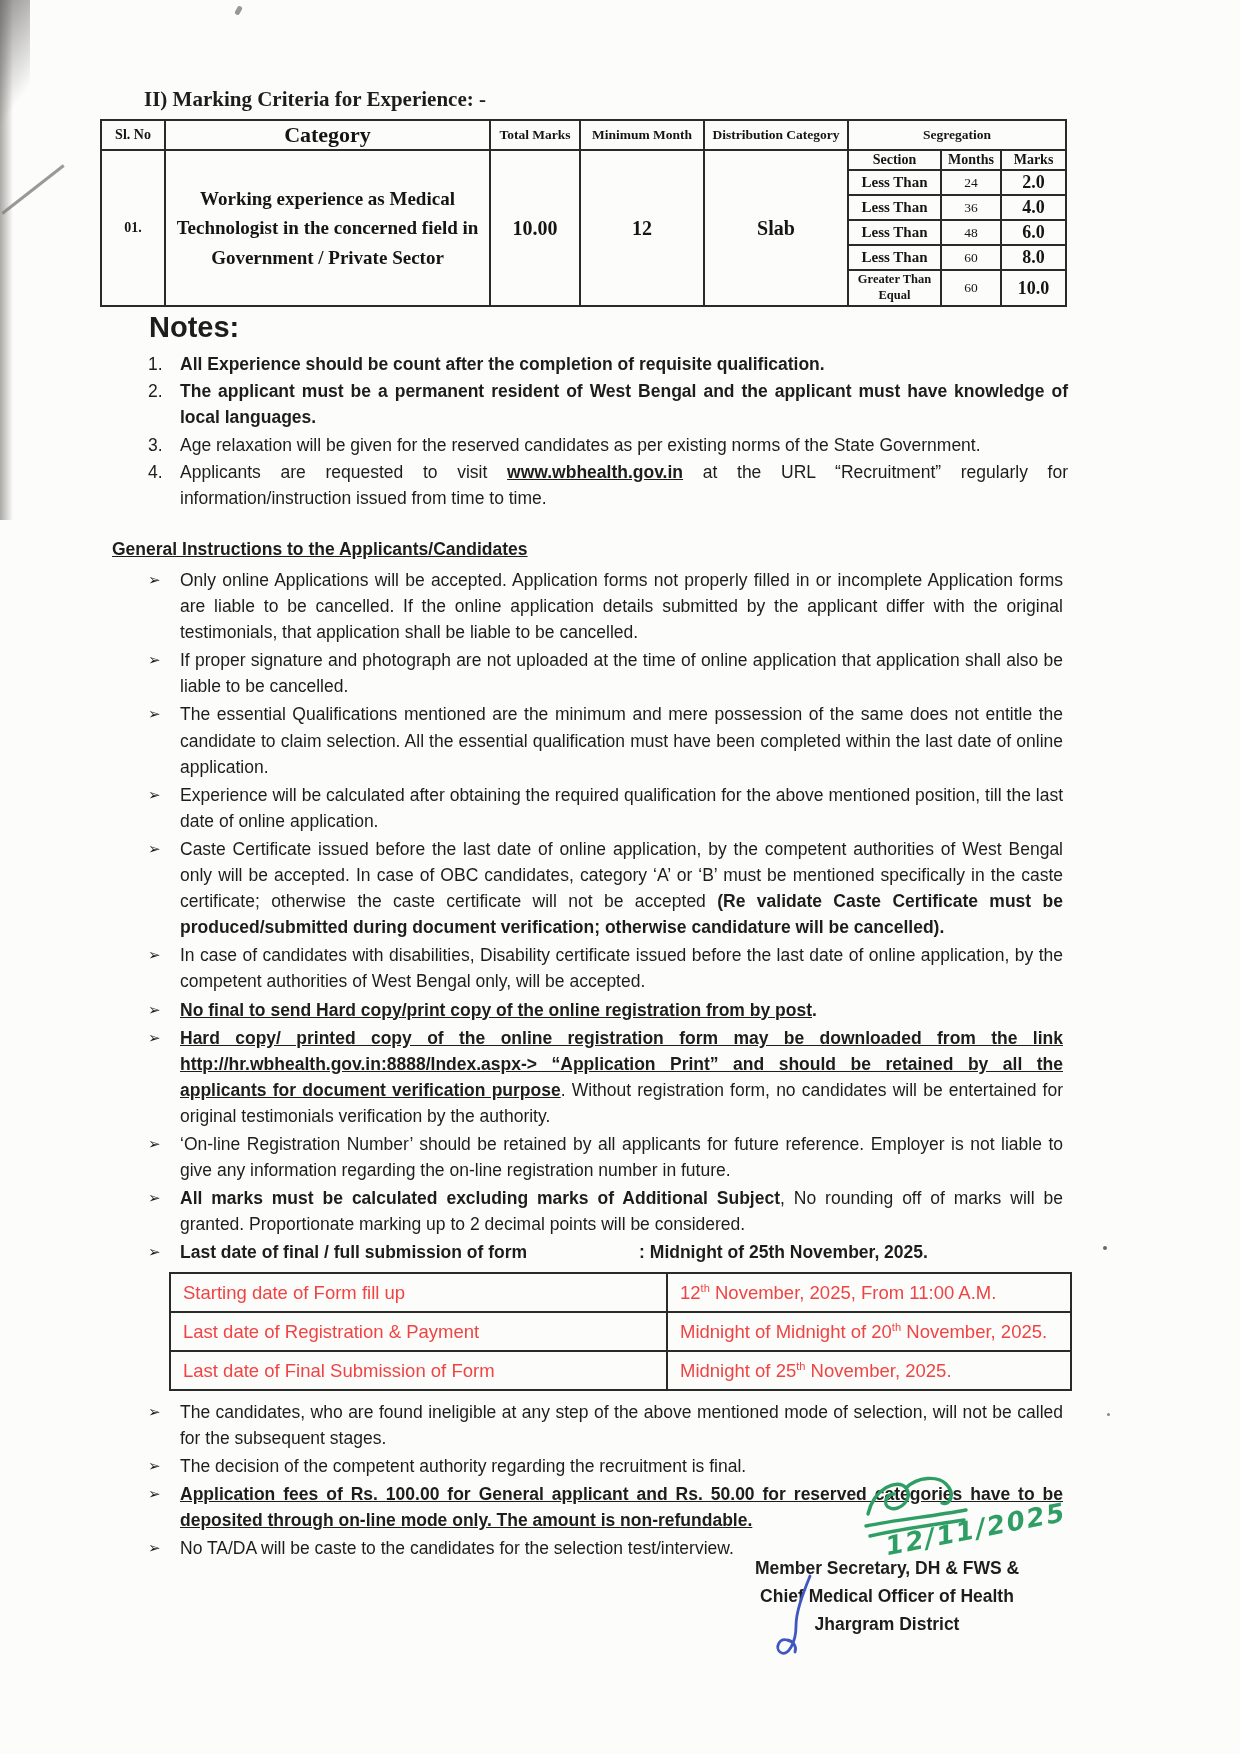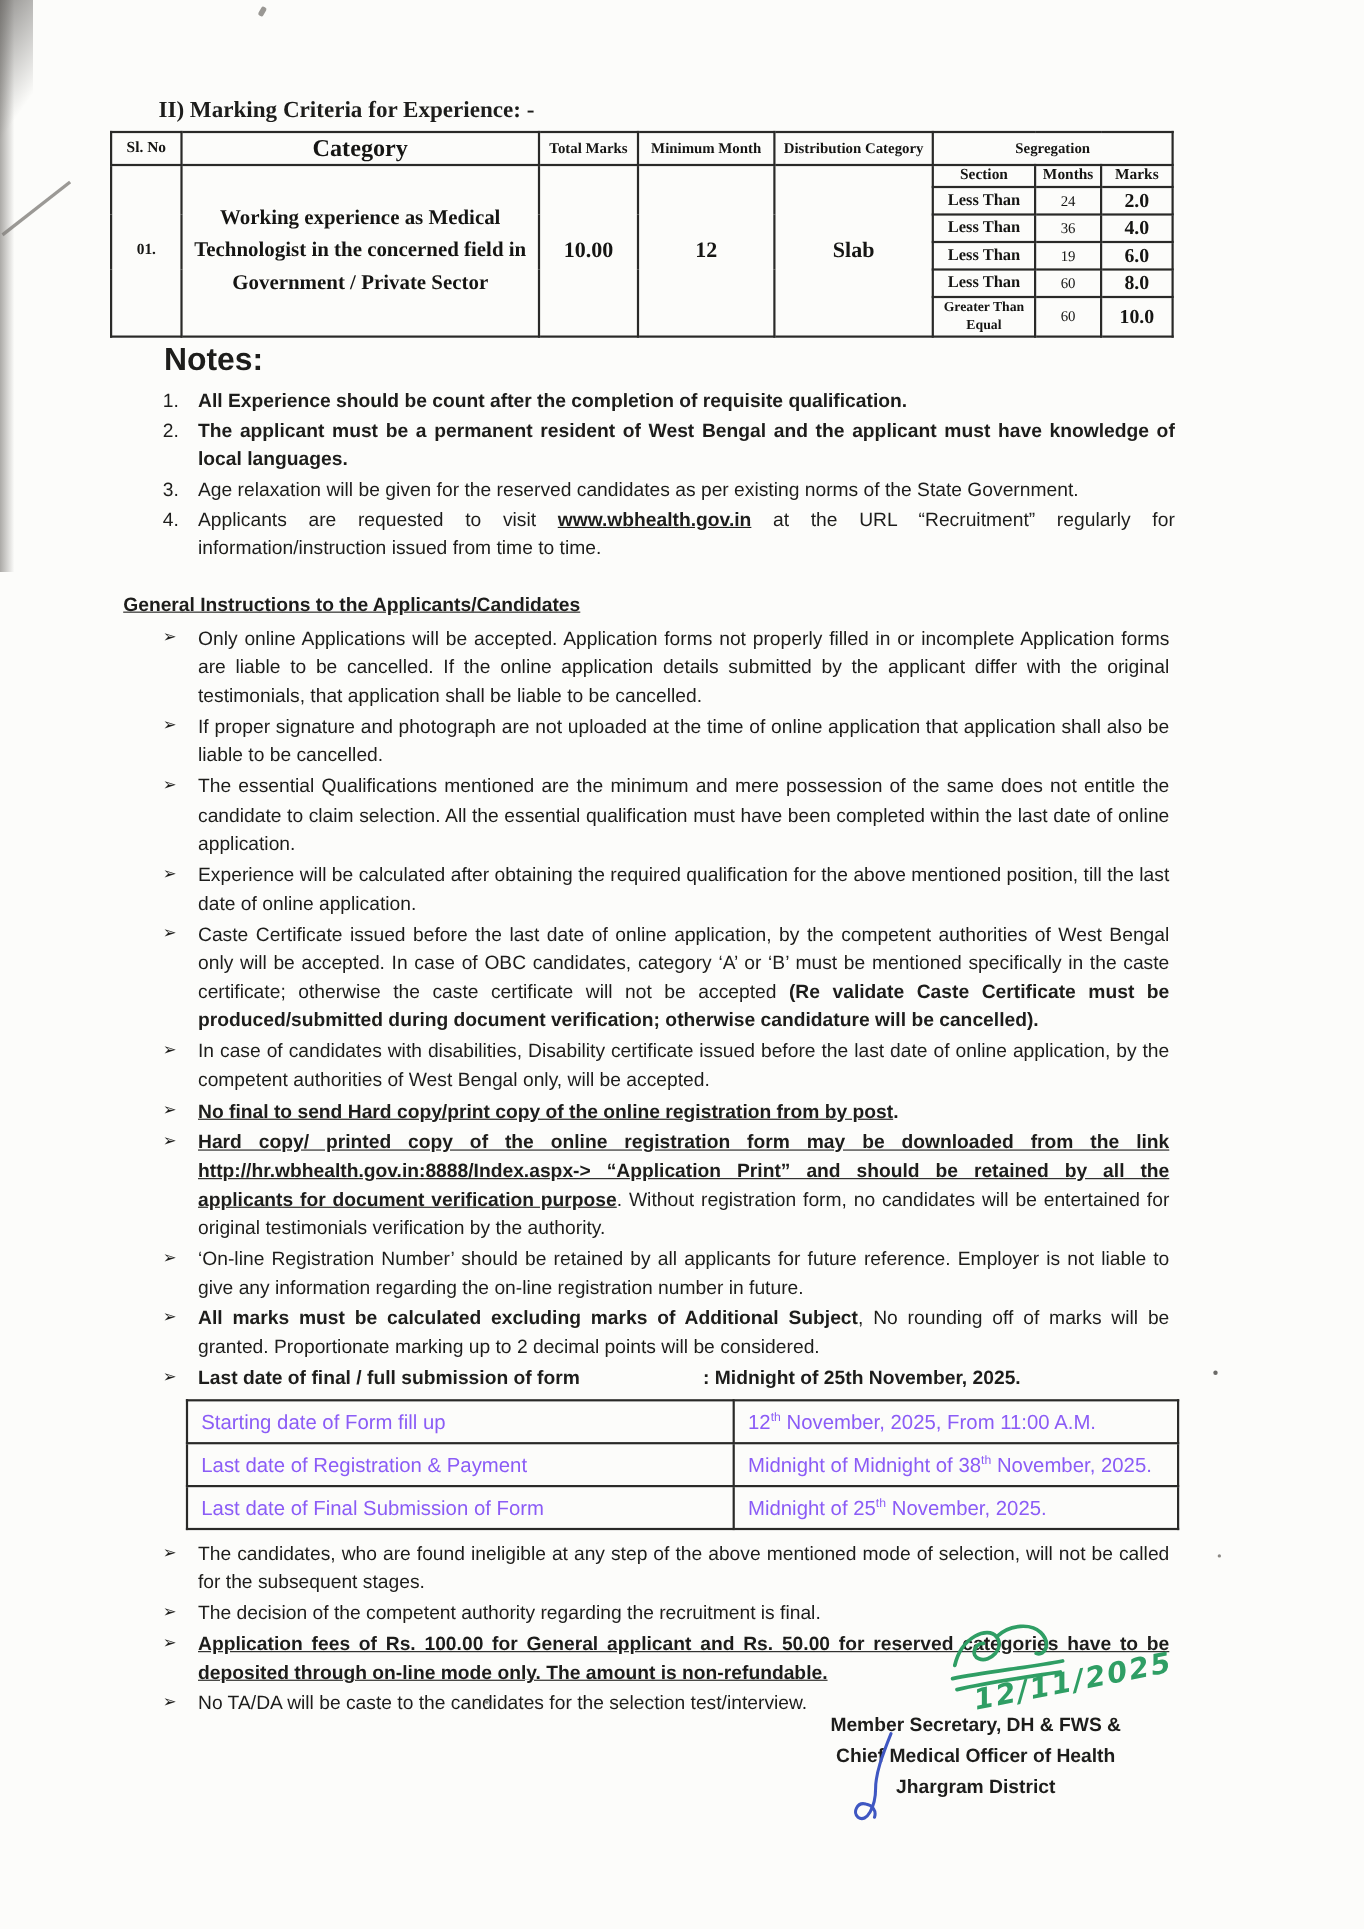--- a/index.html
+++ b/index.html
@@ -53,21 +53,21 @@
   .inst2-list{top:1399px;left:147px;width:916px;font-size:17.5px;line-height:26.1px;}
   .inst-item{position:relative;padding-left:33px;margin-bottom:2px;text-align:justify;}
   .bullet{position:absolute;left:1px;top:0;font-size:15px;}
 
   .b{font-weight:bold;}
   .u{text-decoration:underline;}
   .g{margin-left:112px;}
   sup{font-size:.6em;vertical-align:super;line-height:0;}
 
   .dates-table{top:1272px;left:169px;width:901px;border-collapse:collapse;table-layout:fixed;
-    font-size:18.5px;color:#8b5cf6;}
+    font-size:18.5px;color:#ef4444;}
   .dates-table td{border:2px solid #2a2a28;height:37px;padding:0 12px;vertical-align:middle;}
 
   .sig-squiggle{left:858px;top:1474px;}
   .sig-date{left:884px;top:1514px;font-size:26px;color:#2f9e64;transform:rotate(-11deg);
     font-style:italic;font-weight:bold;letter-spacing:2px;font-family:"DejaVu Sans",sans-serif;}
   .sig-block{left:746px;top:1554px;width:282px;text-align:center;font-weight:bold;
     font-size:17.5px;line-height:28px;}
   .sig-blue{left:772px;top:1572px;}
 </style>
 </head>
@@ -122,21 +122,21 @@
         <td class="seg-mon">24</td>
         <td class="seg-marks">2.0</td>
       </tr>
       <tr class="seg-row">
         <td class="seg-sec">Less Than</td>
         <td class="seg-mon">36</td>
         <td class="seg-marks">4.0</td>
       </tr>
       <tr class="seg-row">
         <td class="seg-sec">Less Than</td>
-        <td class="seg-mon">19</td>
+        <td class="seg-mon">48</td>
         <td class="seg-marks">6.0</td>
       </tr>
       <tr class="seg-row">
         <td class="seg-sec">Less Than</td>
         <td class="seg-mon">60</td>
         <td class="seg-marks">8.0</td>
       </tr>
       <tr class="seg-row-last">
         <td class="seg-sec-sm">Greater Than Equal</td>
         <td class="seg-mon">60</td>
@@ -234,21 +234,21 @@
         <col style="width:497px">
         <col style="width:404px">
       </colgroup>
     <tbody>
       <tr>
         <td>Starting date of Form fill up</td>
         <td><span>12</span><sup>th</sup><span> November, 2025, From 11:00 A.M.</span></td>
       </tr>
       <tr>
         <td>Last date of Registration &amp; Payment</td>
-        <td><span>Midnight of Midnight of 38</span><sup>th</sup><span> November, 2025.</span></td>
+        <td><span>Midnight of Midnight of 20</span><sup>th</sup><span> November, 2025.</span></td>
       </tr>
       <tr>
         <td>Last date of Final Submission of Form</td>
         <td><span>Midnight of 25</span><sup>th</sup><span> November, 2025.</span></td>
       </tr>
     </tbody>
   </table>
 
   <div class="abs inst2-list">
 

